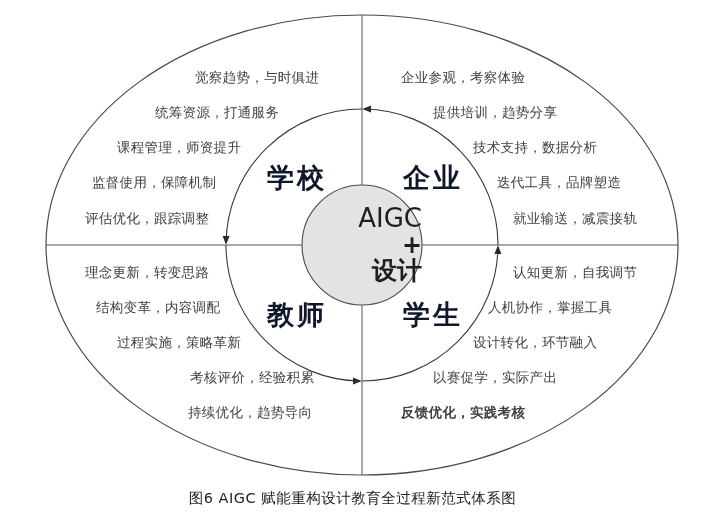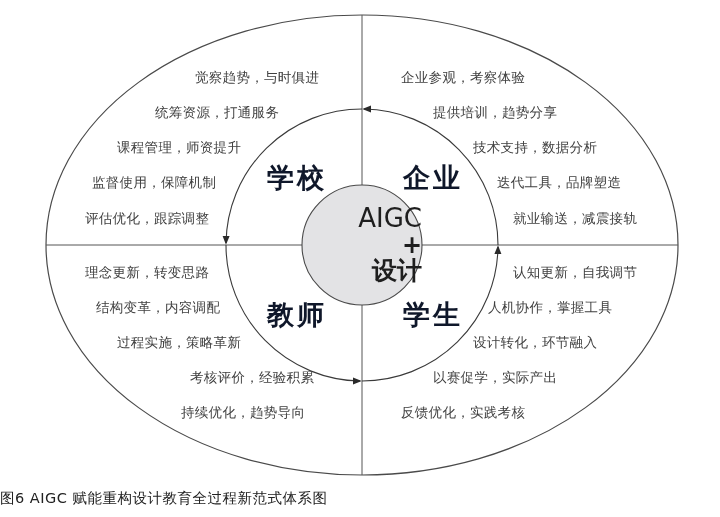--- a/index.html
+++ b/index.html
@@ -2,21 +2,21 @@
 <html><head>
 <meta charset="utf-8">
 <style>
   html, body { margin: 0; padding: 0; background: #ffffff; }
   body { width: 720px; height: 517px; position: relative; overflow: hidden;
          font-family: "DejaVu Sans", "Liberation Sans", sans-serif; color: #333; }
   #diagram { position: absolute; left: 0; top: 0; }
   .item { position: absolute; font-size: 13.5px; color: #404040; white-space: nowrap; letter-spacing: 0.3px; }
   .quad-title { position: absolute; font-size: 27px; font-weight: bold; color: #0f172a; white-space: nowrap; letter-spacing: 3px; }
   .center-text { position: absolute; text-align: right; color: #1e1e1e; width: 120px; left: 302px; }
-  .caption { position: absolute; top: 489px; left: 0; width: 705px; text-align: left;
+  .caption { position: absolute; top: 489px; left: 0; width: 705px; text-align: center;
              font-size: 14.5px; color: #222; letter-spacing: 0.5px; }
 </style>
 </head>
 <body>
 
 <svg id="diagram" width="720" height="517" viewBox="0 0 720 517">
   <defs>
     <marker id="arrow" viewBox="0 0 10 10" refX="8" refY="5" markerWidth="8" markerHeight="8" orient="auto">
       <path d="M0,1 L10,5 L0,9 Z" fill="#2a2a2a"></path>
     </marker>
@@ -56,21 +56,21 @@
 <div class="item" style="left:401px; top:69px;">企业参观，考察体验</div>
 <div class="item" style="left:433px; top:104px;">提供培训，趋势分享</div>
 <div class="item" style="left:473px; top:139px;">技术支持，数据分析</div>
 <div class="item" style="left:497px; top:174px;">迭代工具，品牌塑造</div>
 <div class="item" style="left:513px; top:210px;">就业输送，减震接轨</div>
 
 <div class="item" style="left:85px; top:264px;">理念更新，转变思路</div>
 <div class="item" style="left:96px; top:299px;">结构变革，内容调配</div>
 <div class="item" style="left:117px; top:334px;">过程实施，策略革新</div>
 <div class="item" style="left:170px; top:369px;margin-left:20px;">考核评价，经验积累</div>
-<div class="item" style="left:181px; top:404px;">持续优化，趋势导向</div>
+<div class="item" style="left:188px; top:404px;">持续优化，趋势导向</div>
 
 <div class="item" style="left:513px; top:264px;">认知更新，自我调节</div>
 <div class="item" style="left:488px; top:299px;">人机协作，掌握工具</div>
 <div class="item" style="left:473px; top:334px;">设计转化，环节融入</div>
 <div class="item" style="left:433px; top:369px;">以赛促学，实际产出</div>
-<div class="item" style="left:401px; top:404px;">反馈优化，实践考核</div>
+<div class="item" style="left:401px; top:404px;font-weight:bold;">反馈优化，实践考核</div>
 
 <div class="caption">图6  AIGC 赋能重构设计教育全过程新范式体系图</div>
 
 </body></html>

